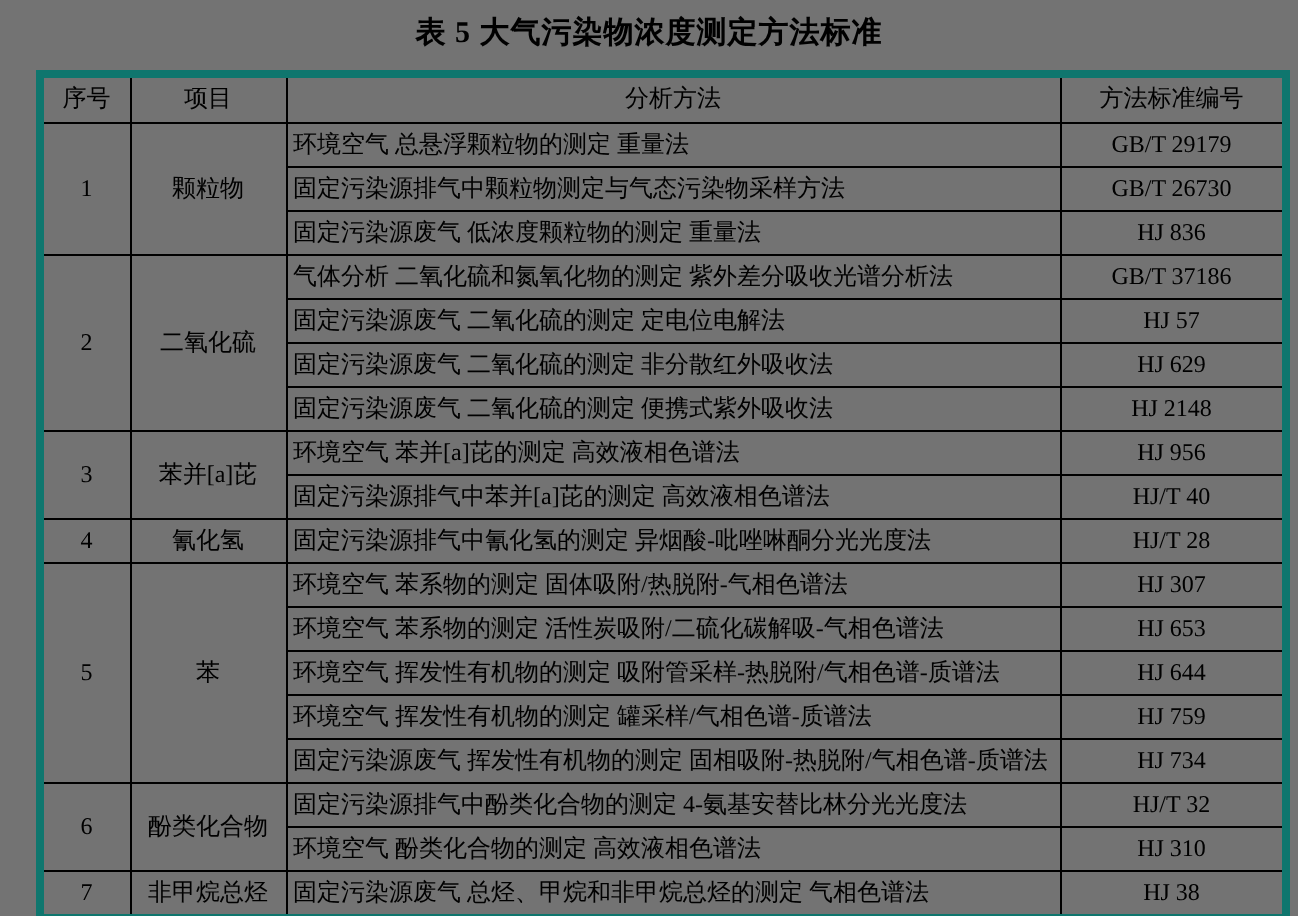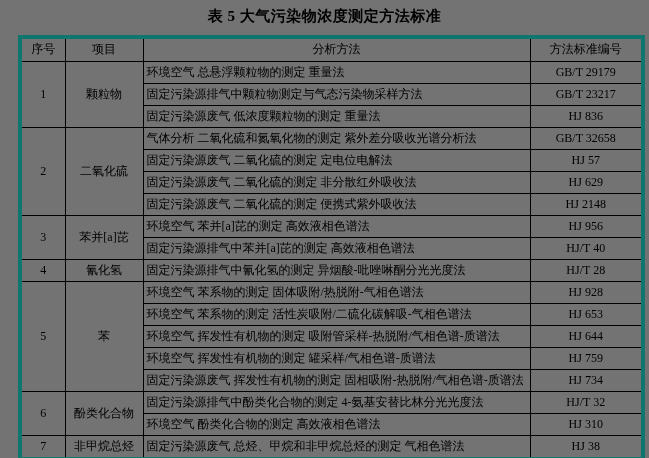--- a/index.html
+++ b/index.html
@@ -77,31 +77,31 @@
     </thead>
     <tbody>
         <tr>
           <td class="num" rowspan="3">1</td>
           <td class="item" rowspan="3">颗粒物</td>
           <td class="method">环境空气 总悬浮颗粒物的测定 重量法</td>
           <td class="std">GB/T 29179</td>
         </tr>
         <tr>
           <td class="method">固定污染源排气中颗粒物测定与气态污染物采样方法</td>
-          <td class="std">GB/T 23217</td>
+          <td class="std">GB/T 26730</td>
         </tr>
         <tr>
           <td class="method">固定污染源废气 低浓度颗粒物的测定 重量法</td>
           <td class="std">HJ 836</td>
         </tr>
         <tr>
           <td class="num" rowspan="4">2</td>
           <td class="item" rowspan="4">二氧化硫</td>
           <td class="method">气体分析 二氧化硫和氮氧化物的测定 紫外差分吸收光谱分析法</td>
-          <td class="std">GB/T 32658</td>
+          <td class="std">GB/T 37186</td>
         </tr>
         <tr>
           <td class="method">固定污染源废气 二氧化硫的测定 定电位电解法</td>
           <td class="std">HJ 57</td>
         </tr>
         <tr>
           <td class="method">固定污染源废气 二氧化硫的测定 非分散红外吸收法</td>
           <td class="std">HJ 629</td>
         </tr>
         <tr>
@@ -121,21 +121,21 @@
         <tr>
           <td class="num" rowspan="1">4</td>
           <td class="item" rowspan="1">氰化氢</td>
           <td class="method">固定污染源排气中氰化氢的测定 异烟酸-吡唑啉酮分光光度法</td>
           <td class="std">HJ/T 28</td>
         </tr>
         <tr>
           <td class="num" rowspan="5">5</td>
           <td class="item" rowspan="5">苯</td>
           <td class="method">环境空气 苯系物的测定 固体吸附/热脱附-气相色谱法</td>
-          <td class="std">HJ 928</td>
+          <td class="std">HJ 307</td>
         </tr>
         <tr>
           <td class="method">环境空气 苯系物的测定 活性炭吸附/二硫化碳解吸-气相色谱法</td>
           <td class="std">HJ 653</td>
         </tr>
         <tr>
           <td class="method">环境空气 挥发性有机物的测定 吸附管采样-热脱附/气相色谱-质谱法</td>
           <td class="std">HJ 644</td>
         </tr>
         <tr>

